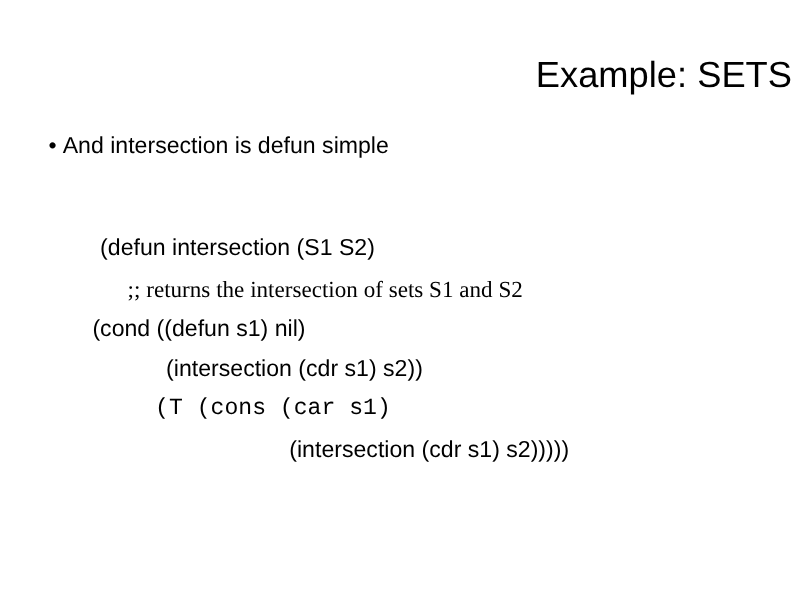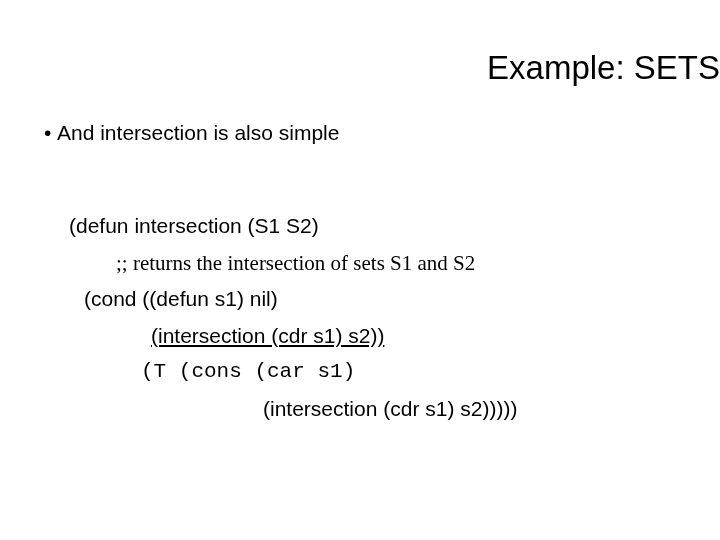--- a/index.html
+++ b/index.html
@@ -64,39 +64,39 @@
     width: 720px;
   }
   .code-line {
     font-family: "Liberation Sans", sans-serif;
     font-size: 21px;
     line-height: 36.5px;
     font-weight: 400;
     color: #000000;
     white-space: pre;
   }
-  .ind-0  { padding-left: 69px; }
+  .ind-0  { padding-left: 69px; margin-left: 22px; }
   .ind-1  { padding-left: 116px; font-family: Liberation Serif, serif; }
   .ind-2  { padding-left: 84px; }
   .ind-3  { padding-left: 139px; }
-  .ind-4  { padding-left: 151px; text-decoration: underline; }
+  .ind-4  { padding-left: 151px; }
   .ind-5  { padding-left: 141px; font-family: Liberation Mono, monospace; }
   .ind-6  { padding-left: 224px; margin-left: 39px; }
 </style>
 </head>
 <body>
 
 <div class="slide">
 
   <div class="slide-title">Example: SETS</div>
 
   <div class="bullet-list">
     <div class="bullet-item">
       <span class="bullet-mark">•</span>
-      <span class="bullet-text">And intersection is also simple</span>
+      <span class="bullet-text">And intersection is defun simple</span>
     </div>
   </div>
 
   <div class="code-block">
     <div class="code-line ind-0">(defun intersection (S1 S2)</div>
     <div class="code-line ind-1">;; returns the intersection of sets S1 and S2</div>
     <div class="code-line ind-2">(cond ((defun s1) nil)</div>
     <div class="code-line ind-4">(intersection (cdr s1) s2))</div>
     <div class="code-line ind-5">(T (cons (car s1)</div>
     <div class="code-line ind-6">(intersection (cdr s1) s2)))))</div>

